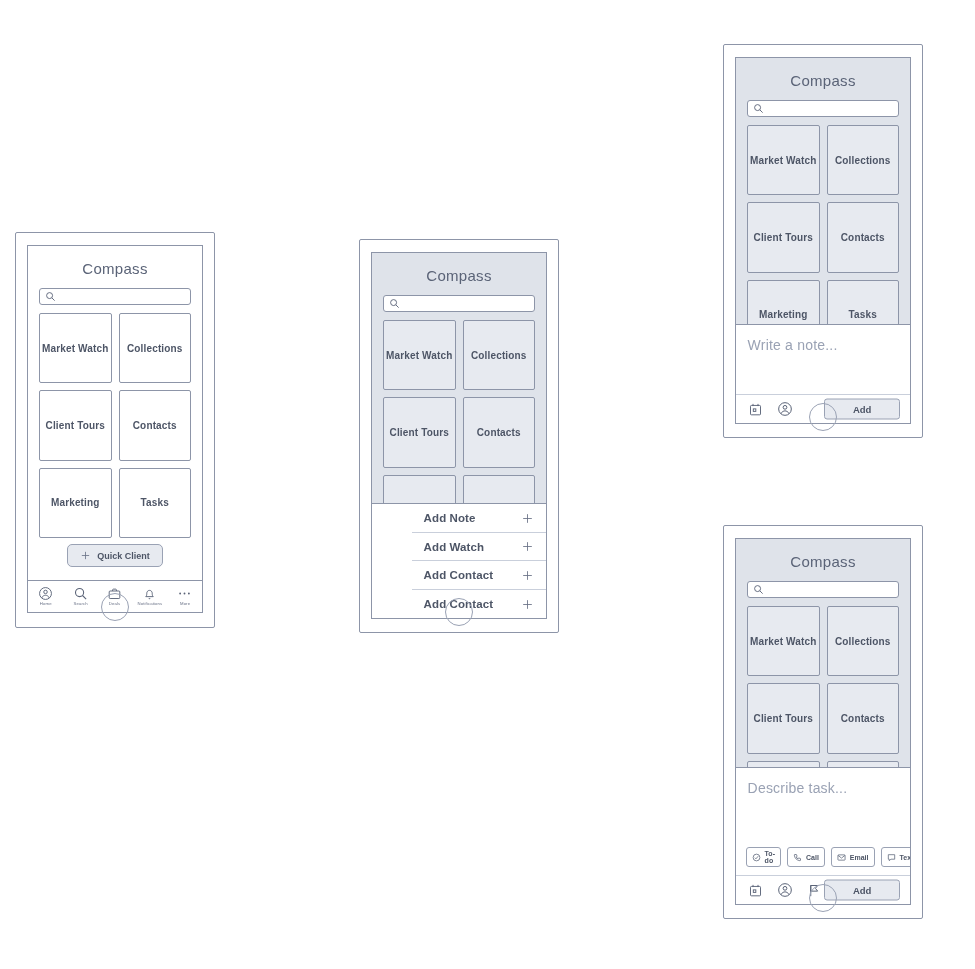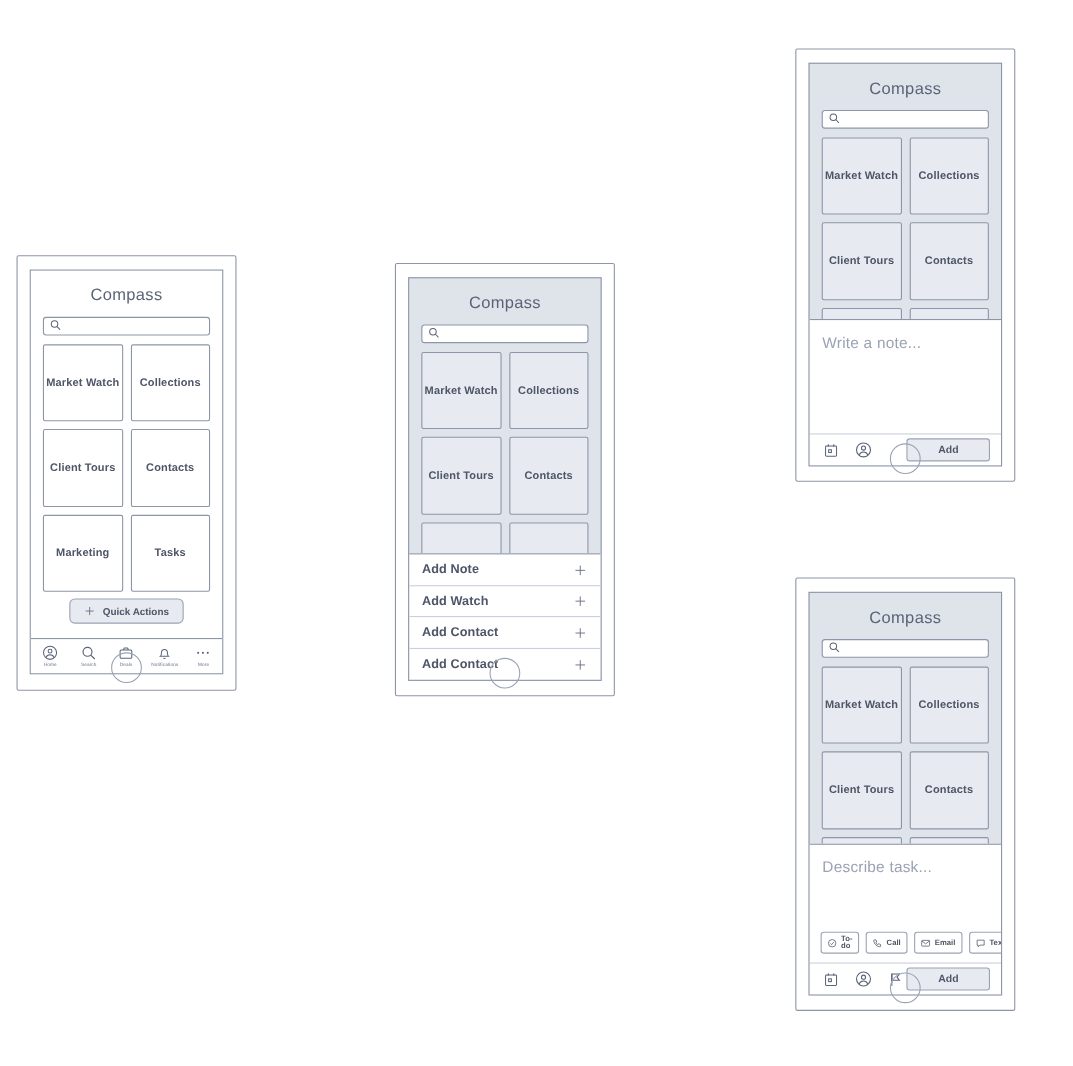--- a/index.html
+++ b/index.html
@@ -92,21 +92,21 @@
     </div>
 
     <div class="qa-wrap" style="top:298px;">
       <div class="qa-btn">
         <span class="ico">
           <svg width="11" height="11" viewBox="0 0 24 24" stroke="#6a7287" stroke-width="1.8">
             <line x1="12" y1="4" x2="12" y2="20"></line>
               <line x1="4" y1="12" x2="20" y2="12"></line>
           </svg>
         </span>
-        <span>Quick Actions</span>
+        <span>Quick Client</span>
       </div>
     </div>
 
     <div class="navbar">
       <div class="navitem">
         <span class="ico">
           <svg width="15" height="15" viewBox="0 0 24 24" fill="none" stroke="#5a6377" stroke-width="1.5">
             <circle cx="12" cy="12" r="9.5"></circle>
               <circle cx="12" cy="9.5" r="2.8"></circle>
             <path d="M6 19c1.2-3 4-4.2 6-4.2s4.8 1.2 6 4.2"></path>
@@ -185,21 +185,21 @@
           <span>Contacts</span>
         </div>
       <div class="tile fill">
           <span>Marketing</span>
         </div>
       <div class="tile fill">
           <span>Tasks</span>
         </div>
     </div>
 
-    <div class="sheet" style="height:116px;">
+    <div class="sheet" style="height:116px;padding-left:40px;">
       <div class="sheet-row">
         <span class="rlabel">Add Note</span>
         <span class="ico">
           <svg width="13" height="13" viewBox="0 0 24 24" stroke="#6a7287" stroke-width="1.6">
             <line x1="12" y1="4" x2="12" y2="20"></line>
               <line x1="4" y1="12" x2="20" y2="12"></line>
             </svg>
         </span>
       </div>
       <div class="sheet-row">
@@ -263,21 +263,21 @@
           <span>Contacts</span>
         </div>
       <div class="tile fill">
           <span>Marketing</span>
         </div>
       <div class="tile fill">
           <span>Tasks</span>
         </div>
     </div>
 
-    <div class="compose" style="height:134px;justify-content:flex-end;">
+    <div class="compose" style="height:100px;justify-content:flex-end;">
       <div class="compose-ph">Write a note...</div>
       <div class="toolbar">
         <span class="ico">
           <svg width="15" height="15" viewBox="0 0 24 24" fill="none" stroke="#5a6377" stroke-width="1.5">
             <rect x="4" y="5.5" width="16" height="15" rx="1.4"></rect>
             <line x1="8" y1="3" x2="8" y2="6.5"></line>
               <line x1="16" y1="3" x2="16" y2="6.5"></line>
             <rect x="8.5" y="11" width="4" height="4"></rect>
           </svg>
         </span>

